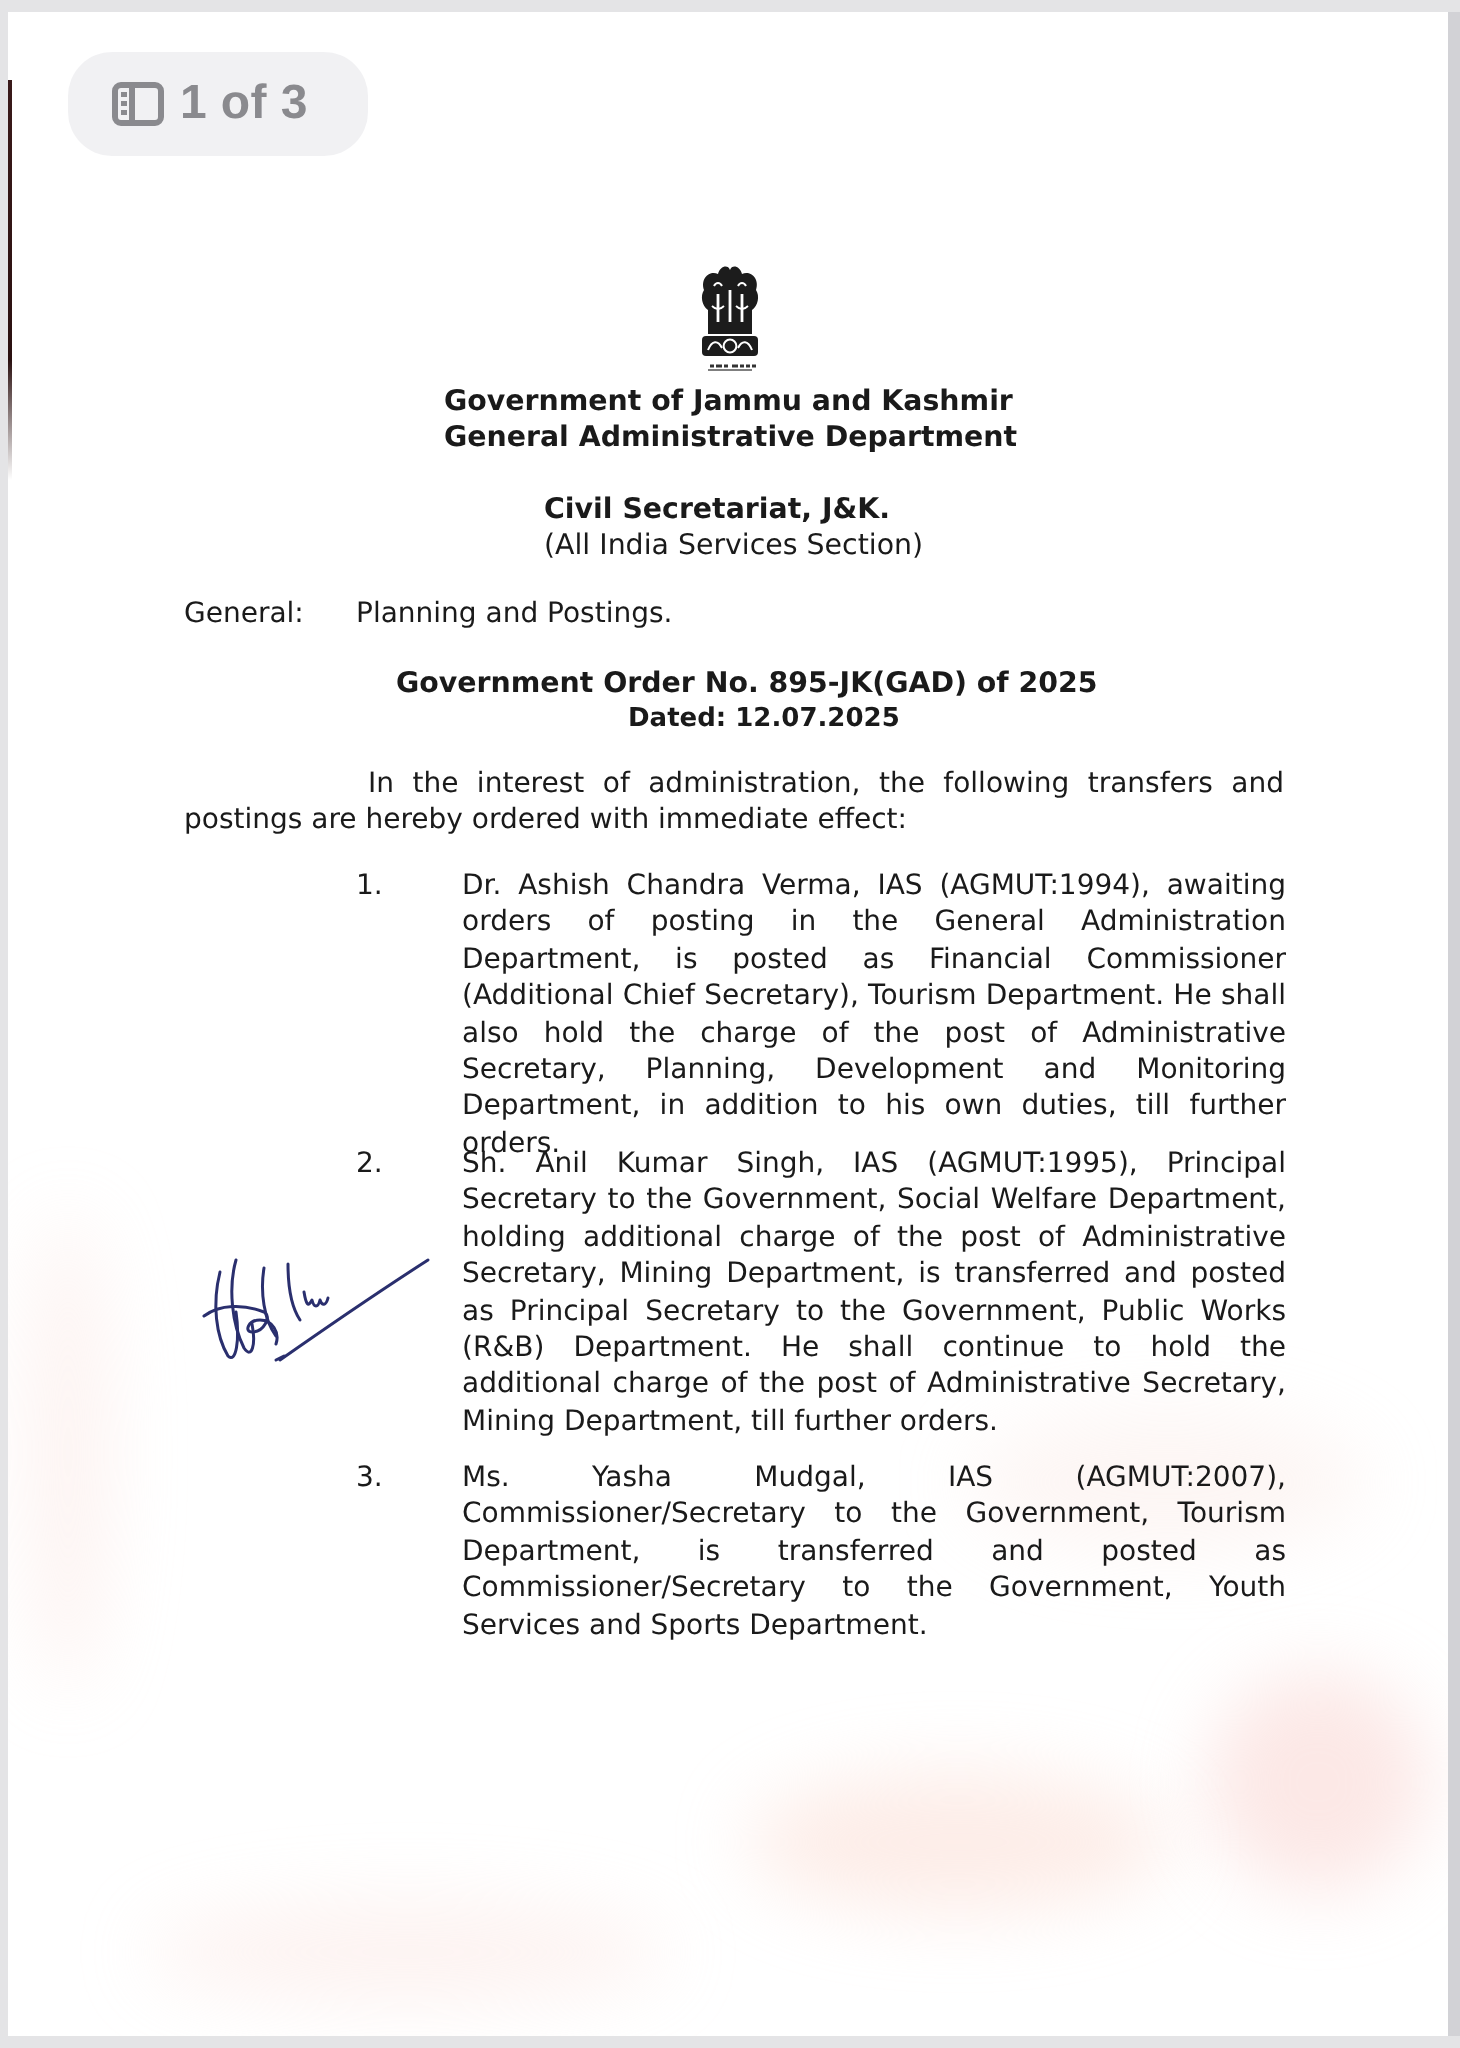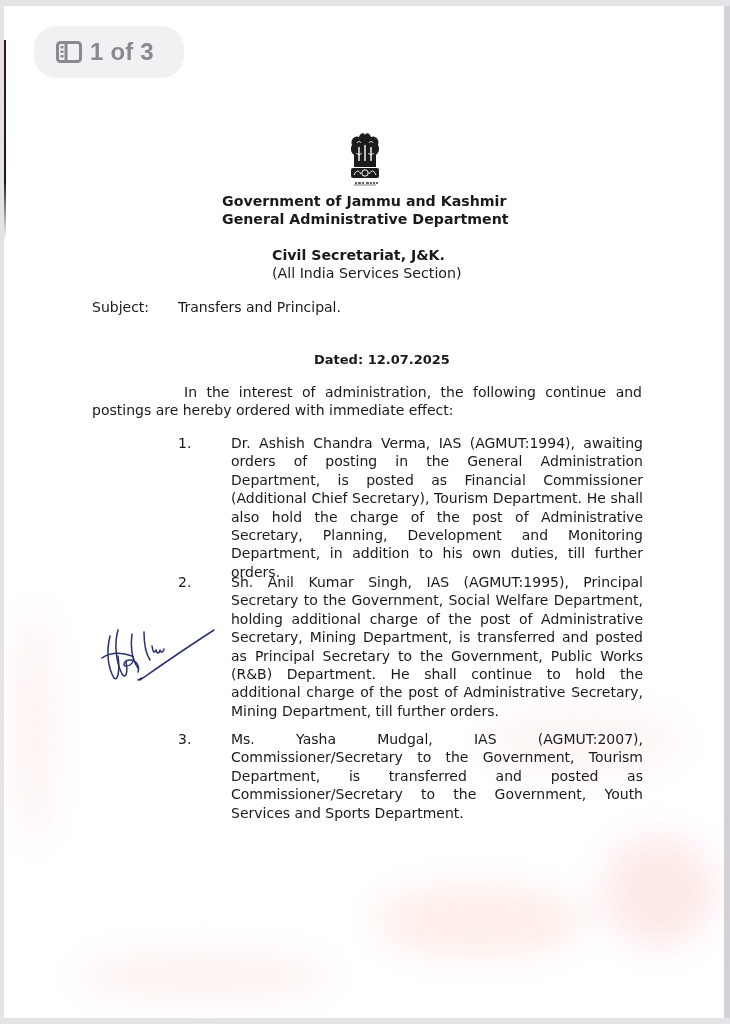--- a/index.html
+++ b/index.html
@@ -209,26 +209,27 @@
 
       <path d="M12 54 L34 54" stroke="#555" stroke-width="0.8"></path>
       <path d="M13 52 l2 0 m1 0 l3 0 m1 0 l2 0 m2 0 l3 0 m1 0 l2 0 m1 0 l2 0 m1 0 l2 0" stroke="#333" stroke-width="1.4"></path>
     </svg>
 
     <div class="hdr bold h1">Government of Jammu and Kashmir</div>
     <div class="hdr bold h2">General Administrative Department</div>
     <div class="hdr h3">(All India Services Section)</div>
     <div class="hdr bold h4">Civil Secretariat, J&amp;K.</div>
 
-    <div class="subject-label">Subject:</div>
-    <div class="subject-value">Transfers and Principal.</div>
-
+    <div class="subject-label">General:</div>
+    <div class="subject-value">Planning and Postings.</div>
+
+    <div class="order-no">Government Order No. 895-JK(GAD) of 2025</div>
     <div class="order-date">Dated: 12.07.2025</div>
 
-    <div class="intro">In the interest of administration, the following continue and postings are hereby ordered with immediate effect:</div>
+    <div class="intro">In the interest of administration, the following transfers and postings are hereby ordered with immediate effect:</div>
 
     <div class="item i1">
       <span class="num">1.</span>
       <div class="body">Dr. Ashish Chandra Verma, IAS (AGMUT:1994), awaiting orders of posting in the General Administration Department, is posted as Financial Commissioner (Additional Chief Secretary), Tourism Department. He shall also hold the charge of the post of Administrative Secretary, Planning, Development and Monitoring Department, in addition to his own duties, till further orders.</div>
     </div>
     <div class="item i2">
       <span class="num">2.</span>
       <div class="body">Sh. Anil Kumar Singh, IAS (AGMUT:1995), Principal Secretary to the Government, Social Welfare Department, holding additional charge of the post of Administrative Secretary, Mining Department, is transferred and posted as Principal Secretary to the Government, Public Works (R&amp;B) Department. He shall continue to hold the additional charge of the post of Administrative Secretary, Mining Department, till further orders.</div>
     </div>
     <div class="item i3">

